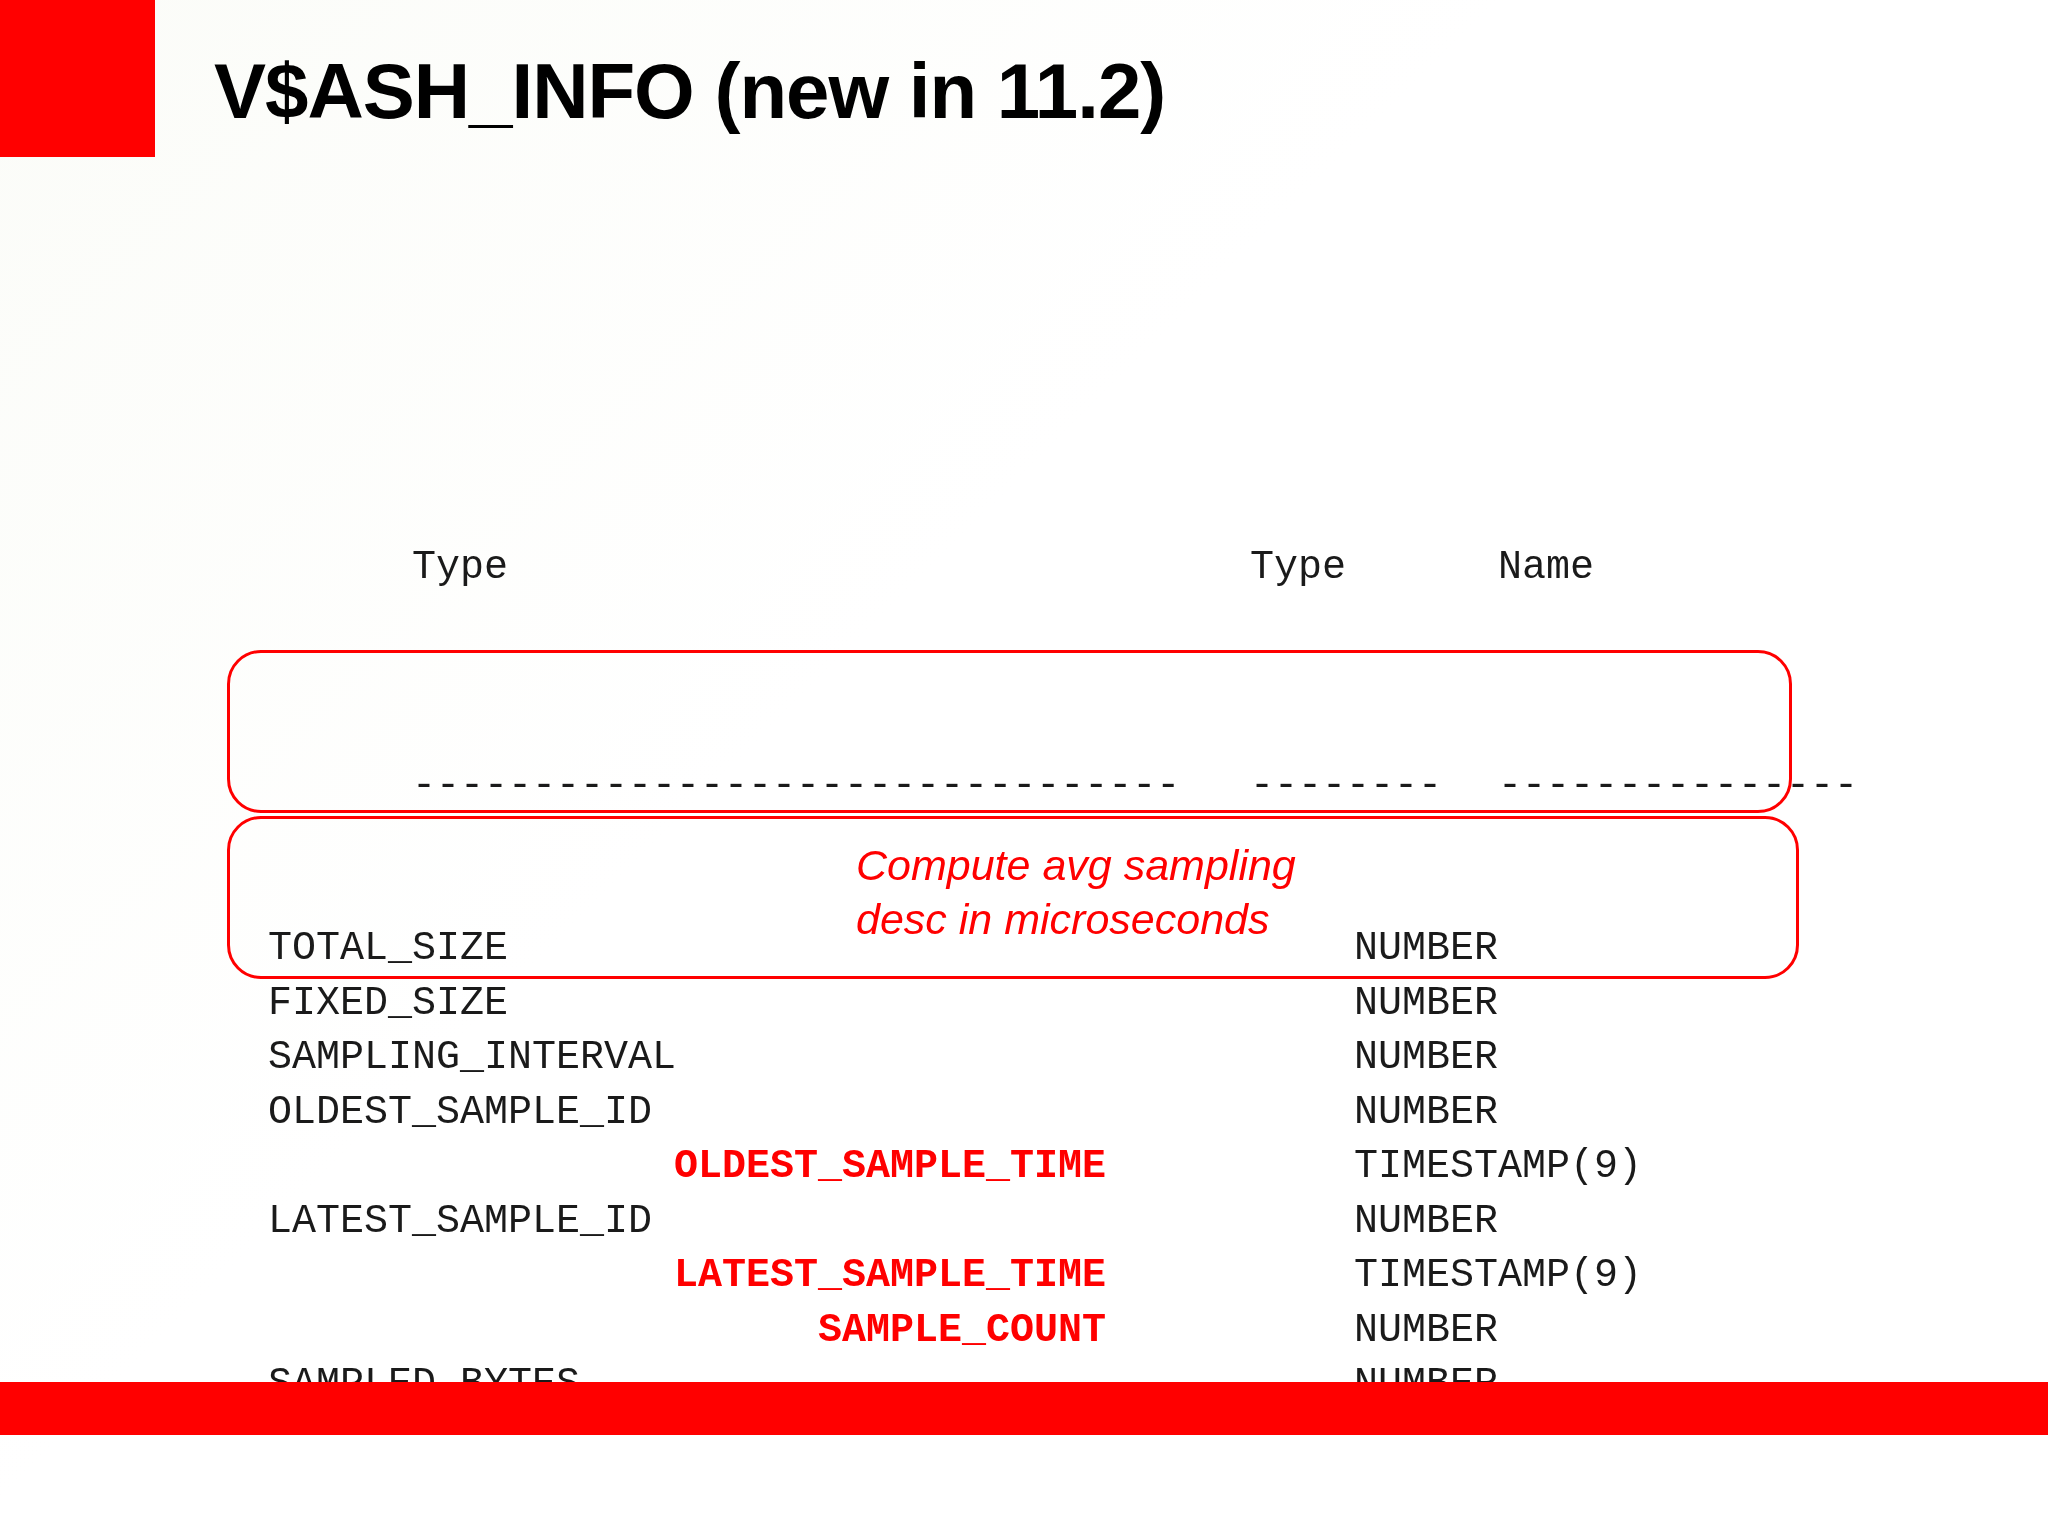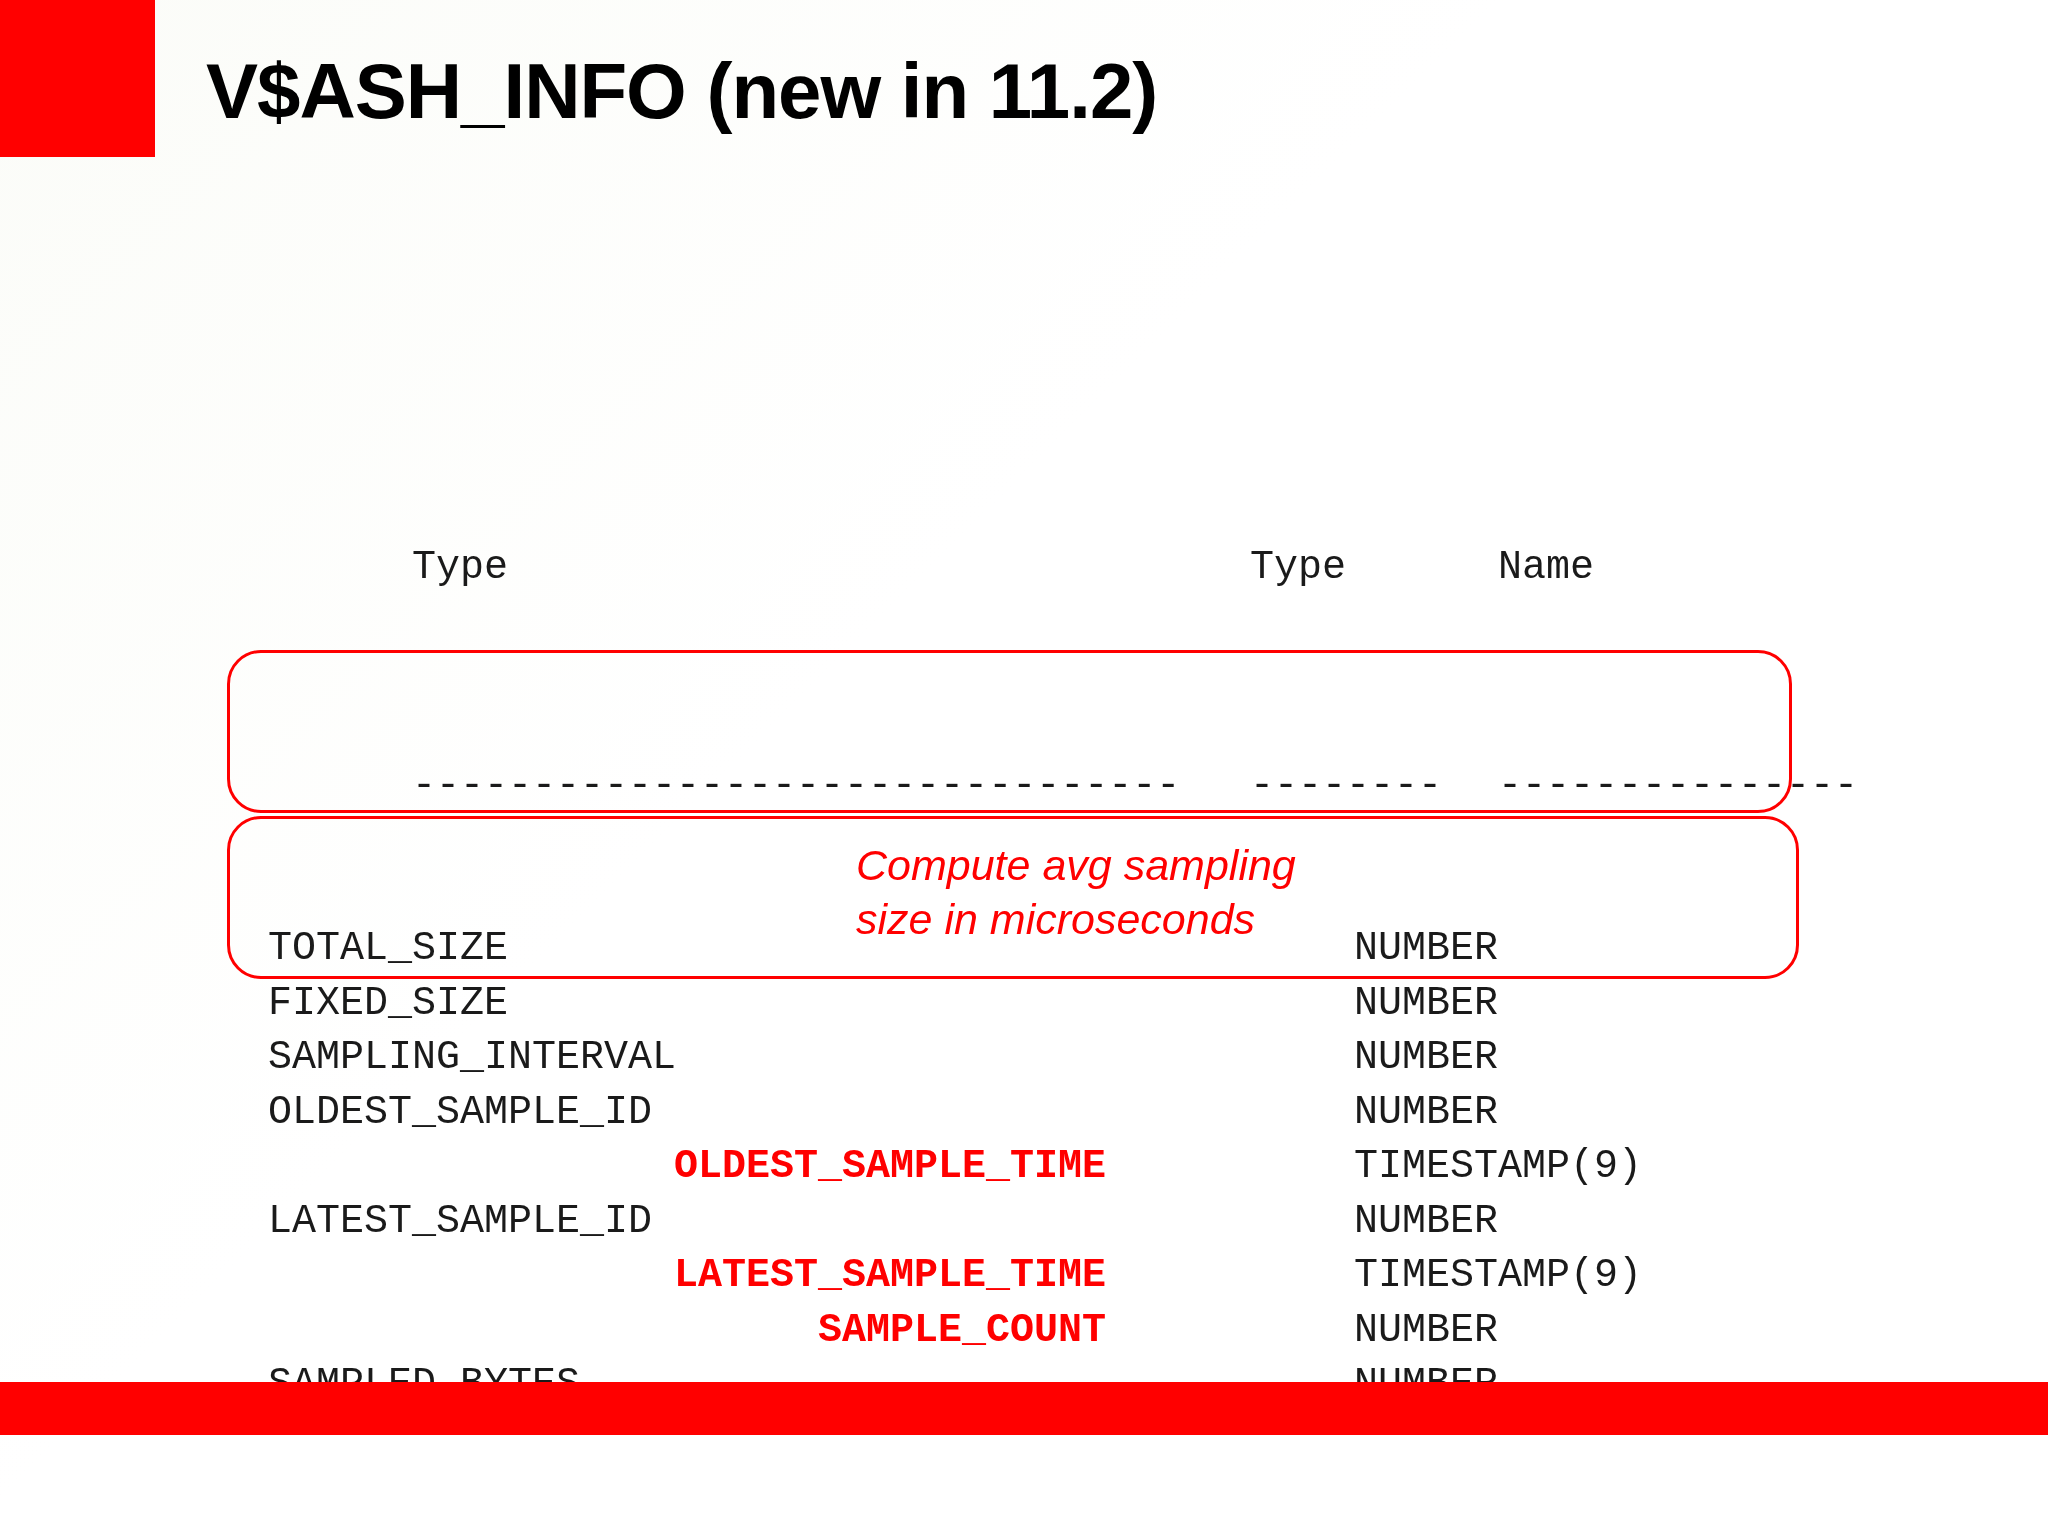--- a/index.html
+++ b/index.html
@@ -20,21 +20,21 @@
   .corner-block {
     position: absolute;
     left: 0;
     top: 0;
     width: 155px;
     height: 157px;
     background: #ff0000;
   }
   .slide-title {
     position: absolute;
-    left: 206px;
+    left: 214px;
     top: 52px;
     font-family: "Liberation Sans", sans-serif;
     font-weight: bold;
     font-size: 78px;
     line-height: 1.0;
     letter-spacing: -1px;
     color: #000000;
     white-space: nowrap;
   }
 
@@ -127,19 +127,19 @@
       <span class="col-name">--------------------------------</span><span class="col-null">--------</span><span class="col-type">---------------</span>
     </div>
 
     <div id="rows-container"><div class="code-line"><span class="col-name">TOTAL_SIZE</span><span class="col-null"></span><span class="col-type">NUMBER</span></div><div class="code-line"><span class="col-name">FIXED_SIZE</span><span class="col-null"></span><span class="col-type">NUMBER</span></div><div class="code-line"><span class="col-name">SAMPLING_INTERVAL</span><span class="col-null"></span><span class="col-type">NUMBER</span></div><div class="code-line"><span class="col-name">OLDEST_SAMPLE_ID</span><span class="col-null"></span><span class="col-type">NUMBER</span></div><div class="code-line"><span class="col-name hl">OLDEST_SAMPLE_TIME</span><span class="col-null"></span><span class="col-type">TIMESTAMP(9)</span></div><div class="code-line"><span class="col-name">LATEST_SAMPLE_ID</span><span class="col-null"></span><span class="col-type">NUMBER</span></div><div class="code-line"><span class="col-name hl">LATEST_SAMPLE_TIME</span><span class="col-null"></span><span class="col-type">TIMESTAMP(9)</span></div><div class="code-line"><span class="col-name hl">SAMPLE_COUNT</span><span class="col-null"></span><span class="col-type">NUMBER</span></div><div class="code-line"><span class="col-name">SAMPLED_BYTES</span><span class="col-null"></span><span class="col-type">NUMBER</span></div></div>
   </div>
 
   <div class="callout-box" id="box-window"></div>
   <div class="callout-box" id="box-sampling"></div>
 
 
-  <div class="annotation" id="ann-sampling">Compute avg sampling size in microseconds</div>
+  <div class="annotation" id="ann-sampling">Compute avg sampling desc in microseconds</div>
 
   <div class="footer-bar">
     
   </div>
 
 </div>
 
 </body></html>

